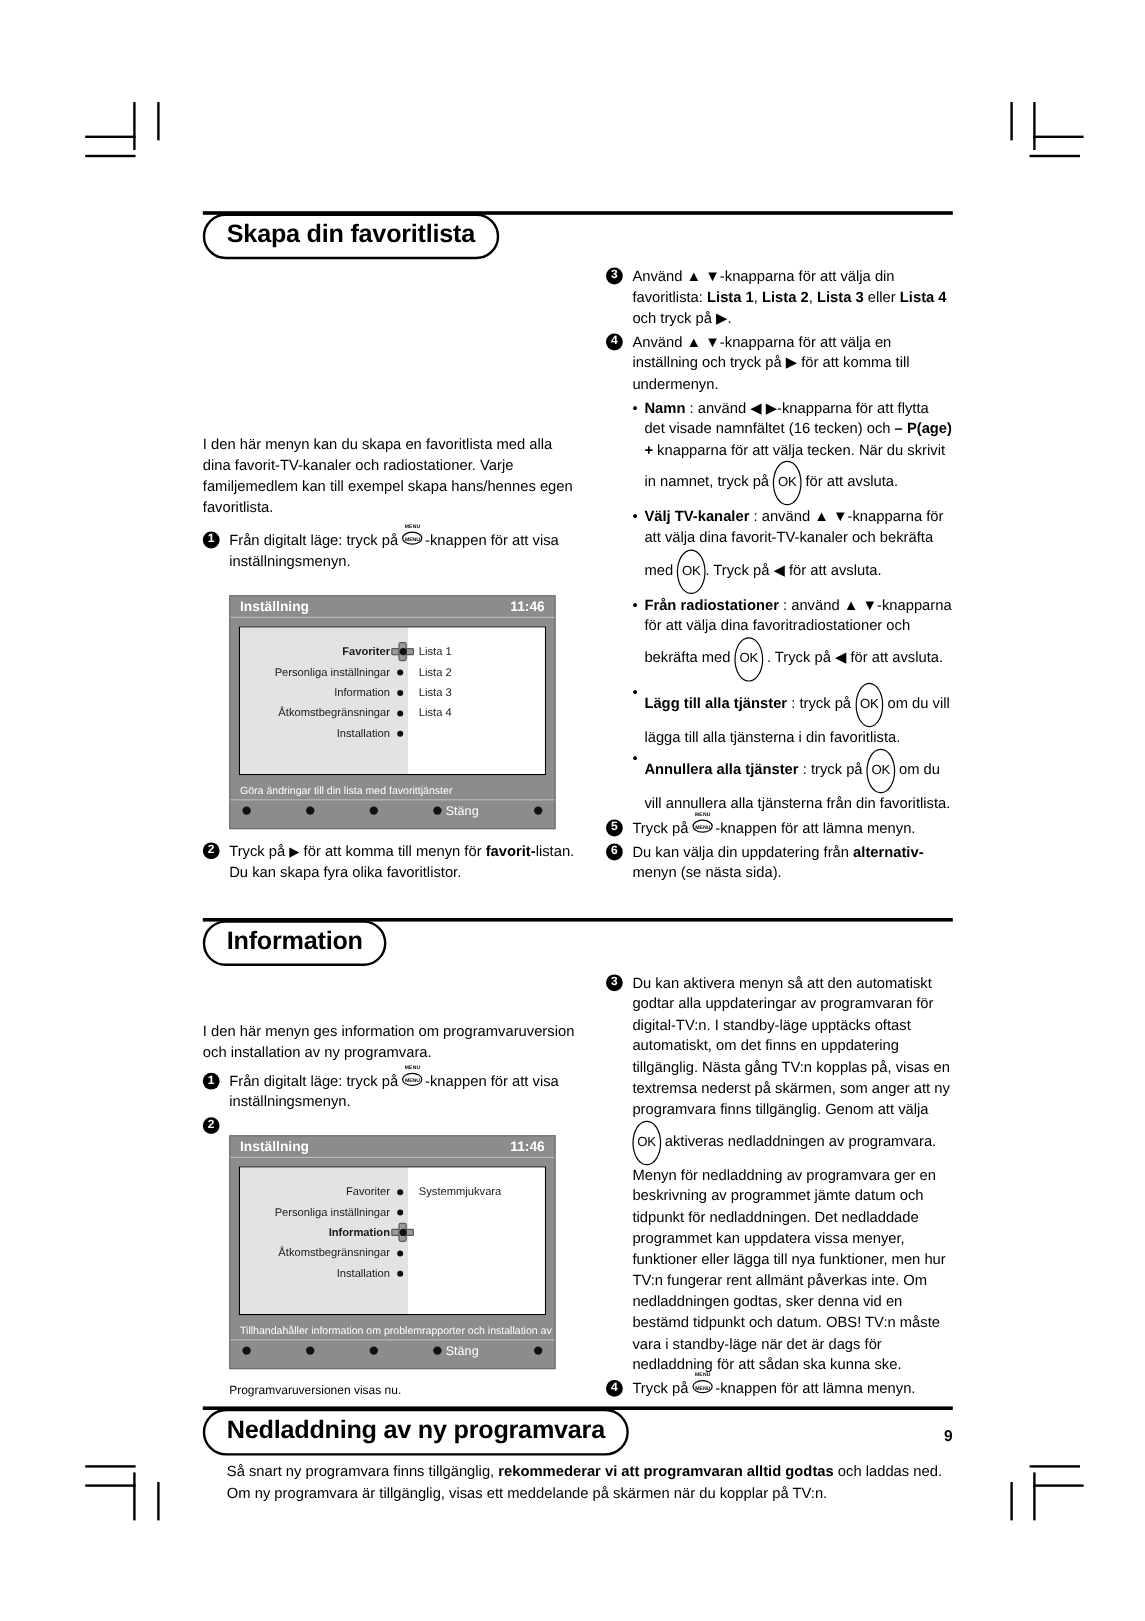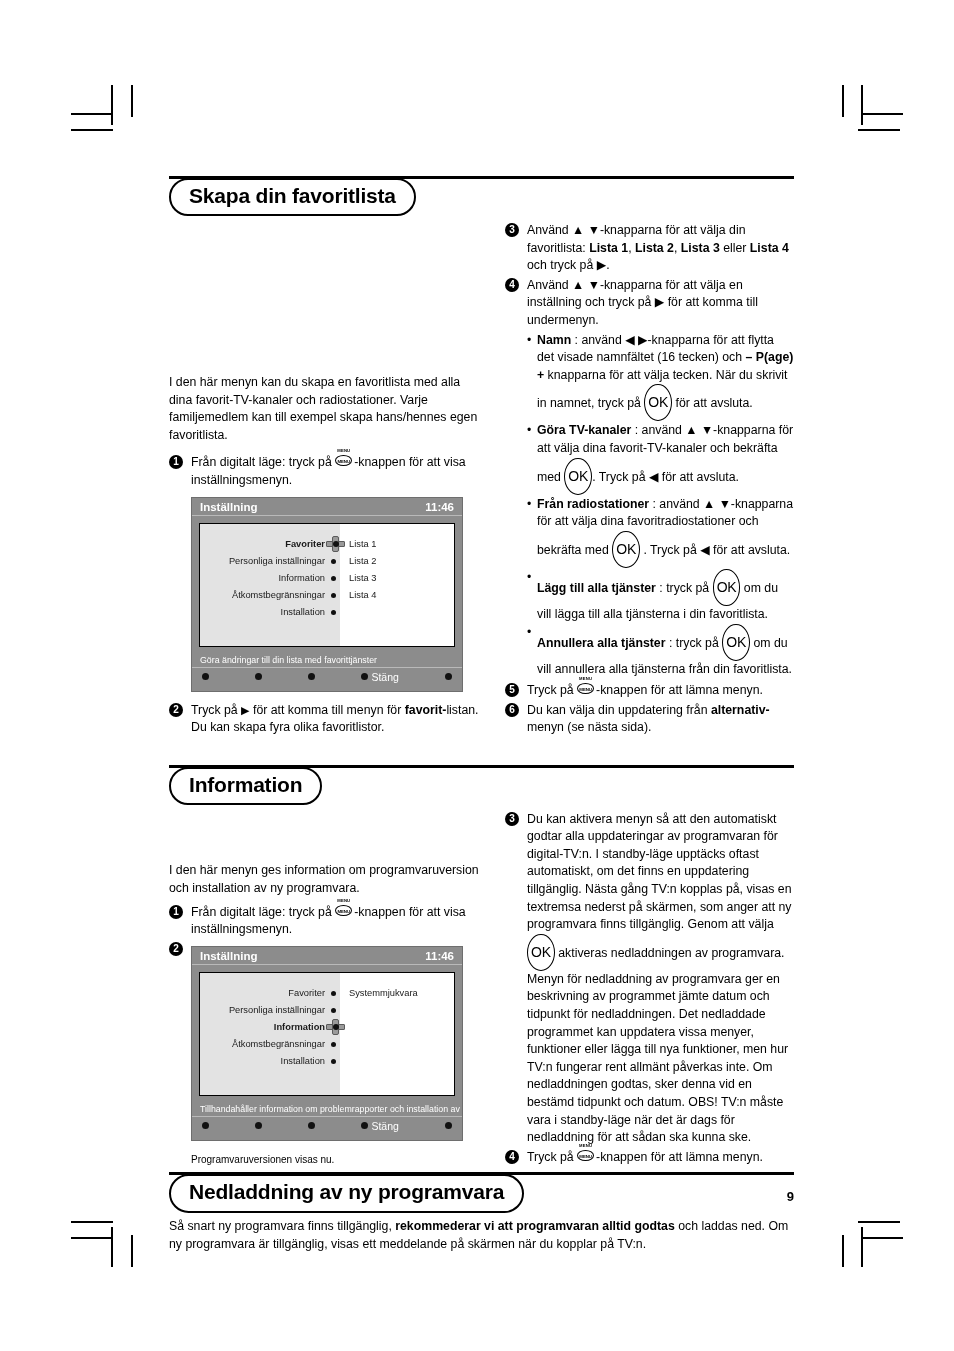--- a/index.html
+++ b/index.html
@@ -158,31 +158,31 @@
     font-weight: bold;
     text-align: center;
     line-height: 11px;
     letter-spacing: -0.1px;
   }
   .btn-ok {
     display: inline-block;
     border: 1.2px solid #000;
     border-radius: 50%;
     padding: 12px 3px;
-    font-size: 14px;
+    font-size: 11px;
     line-height: 11px;
     height: 11px;
     vertical-align: 0px;
     letter-spacing: -0.2px;
   }
 
   
   .tv {
     width: 272px;
-    margin: 7px 0 10px 22px;
+    margin: 18px 0 10px 22px;
     border: 1px solid #6e6e6e;
     background: #8c8c8c;
     font-family: "Liberation Sans", sans-serif;
     box-sizing: border-box;
   }
   .tv-title {
     display: flex;
     justify-content: space-between;
     align-items: baseline;
     padding: 3px 8px 2px 8px;
@@ -291,21 +291,21 @@
   .tv-key .klbl { margin-left: 3px; }
   .tv-key-sp { flex: 1; }
 
   .caption {
     font-size: 10px;
     line-height: 17.6px;
     margin: 8px 0 0 22px;
   }
 
   
-  .fullwidth p.body { margin-bottom: 0; }
+  .fullwidth p.body { margin-bottom: 0; margin-left: 20px; }
 
   
   .pagenum {
     position: absolute;
     right: 0;
     top: 1013px;
     font-size: 13px;
     font-weight: bold;
   }
 </style>
@@ -427,21 +427,21 @@
 
       <div class="step">
         <span class="num">4</span><span>Använd ▲ ▼-knapparna för att välja en inställning och tryck på ▶ för att komma till undermenyn.</span>
       </div>
 
       <div class="bullet-sub">
         <span class="dot">•</span><b>Namn</b><span> : använd ◀ ▶-knapparna för att flytta det visade namnfältet (16 tecken) och </span><b>– P(age) +</b><span> knapparna för att välja tecken. När du skrivit in namnet, tryck på </span><span class="btn-ok">OK</span><span> för att avsluta.</span>
       </div>
 
       <div class="bullet-sub">
-        <span class="dot">•</span><b>Göra TV-kanaler</b><span> : använd ▲ ▼-knapparna för att välja dina favorit-TV-kanaler och bekräfta med </span><span class="btn-ok">OK</span><span>. Tryck på ◀  för att avsluta.</span>
+        <span class="dot">•</span><b>Välj TV-kanaler</b><span> : använd ▲ ▼-knapparna för att välja dina favorit-TV-kanaler och bekräfta med </span><span class="btn-ok">OK</span><span>. Tryck på ◀  för att avsluta.</span>
       </div>
 
       <div class="bullet-sub">
         <span class="dot">•</span><b>Från radiostationer</b><span> : använd ▲ ▼-knapparna för att välja dina favoritradiostationer och bekräfta med </span><span class="btn-ok">OK</span><span> . Tryck på ◀  för att avsluta.</span>
       </div>
 
       <div class="bullet-sub">
         <span class="dot">•</span><b>Lägg till alla tjänster</b><span> : tryck på </span><span class="btn-ok">OK</span><span> om du vill lägga till alla tjänsterna i din favoritlista.</span>
       </div>
 

